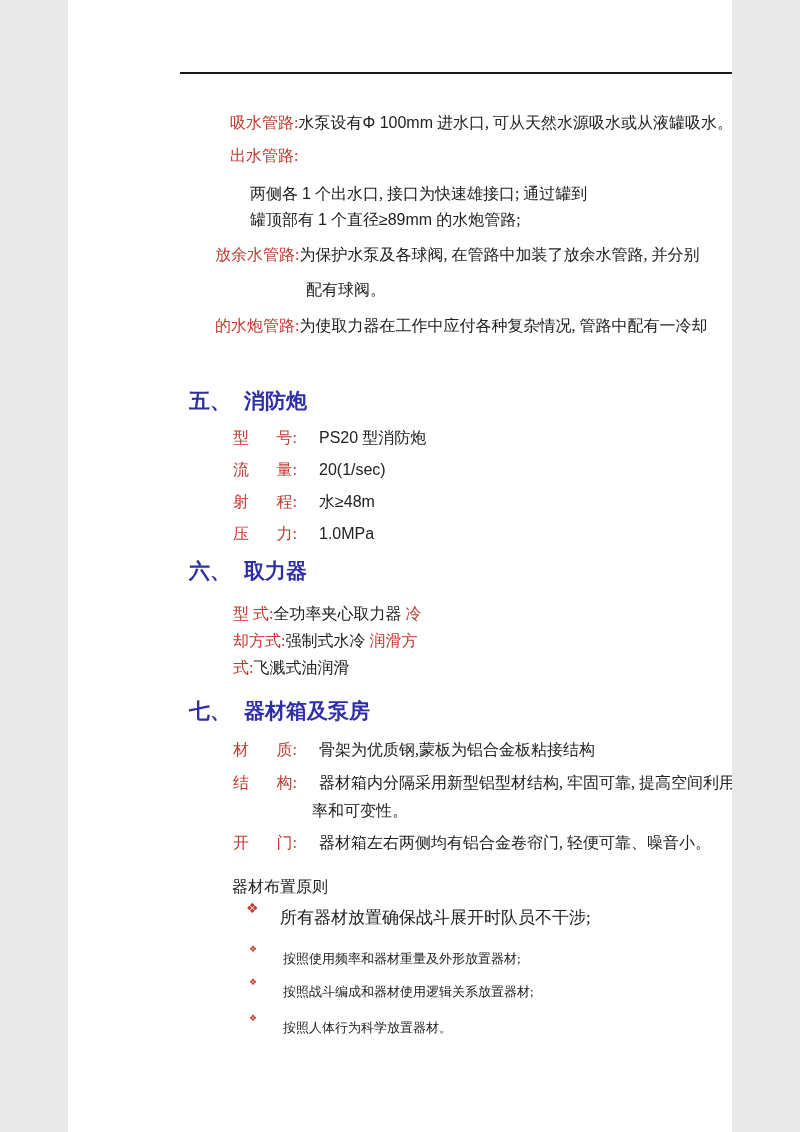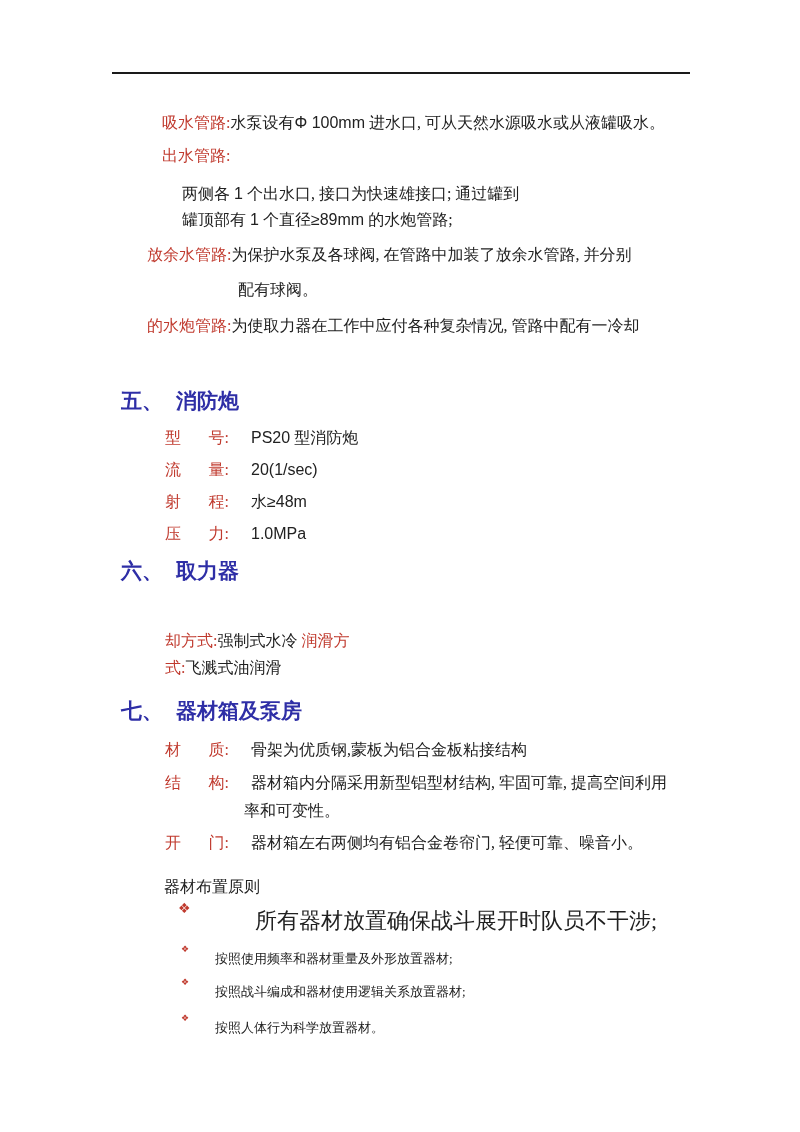--- a/index.html
+++ b/index.html
@@ -3,21 +3,21 @@
 <meta charset="utf-8">
 <style>
   :root{
     --red:#c03a2e;
     --blue:#2e2ea6;
     --ink:#212121;
   }
   html,body{margin:0;padding:0;background:#e9e9e9;}
   .page{
     position:relative;
-    width:800px;height:1132px;
+    width:664px;height:1132px;
     margin:0 auto;
     background:#ffffff;
     font-family:"Liberation Serif","DejaVu Serif",serif;
     color:var(--ink);
     overflow:hidden;
   }
   .rule{
     position:absolute;left:112px;top:72px;
     width:578px;height:2px;background:#1a1a1a;
   }
@@ -36,21 +36,21 @@
     display:inline-flex;width:64px;justify-content:space-between;
     color:var(--red);
   }
   .val{margin-left:22px;}
   .bullet-icon{
     position:absolute;color:var(--red);line-height:1;
     font-family:"DejaVu Sans",sans-serif;
   }
   .bullet-icon.big{font-size:14px;}
   .bullet-icon.sm{font-size:9px;}
-  .principle-main{font-size:22px;margin-left:43px;}
+  .principle-main{font-size:17px;}
   .principle-sub{font-size:13px;}
 </style>
 </head>
 <body>
 
 <div class="page">
 
   <div class="rule"></div>
 
   <div class="line" style="left:162px;top:113px"><span class="red">吸水管路:</span><span>水泵设有</span><span class="sans">Φ 100mm</span><span> 进水口, 可从天然水源吸水或从液罐吸水。</span></div>
@@ -88,20 +88,21 @@
     <span class="spread">
         <span>压</span>
         <span>力:</span>
       </span><span class="val"><span class="sans">1.0MPa</span></span>
   </div>
 
   <div class="heading" style="left:121px;top:559px">
     <span>六、</span>
     <span>取力器</span>
   </div>
+  <div class="line" style="left:165px;top:604px"><span class="red">型 式:</span><span>全功率夹心取力器 </span><span class="red">冷</span></div>
   <div class="line" style="left:165px;top:631px"><span class="red">却方式:</span><span>强制式水冷 </span><span class="red">润滑方</span></div>
   <div class="line" style="left:165px;top:658px"><span class="red">式:</span><span>飞溅式油润滑</span></div>
 
   <div class="heading" style="left:121px;top:699px">
     <span>七、</span>
     <span>器材箱及泵房</span>
   </div>
 
   <div class="line" style="left:165px;top:740px">
     <span class="spread">

